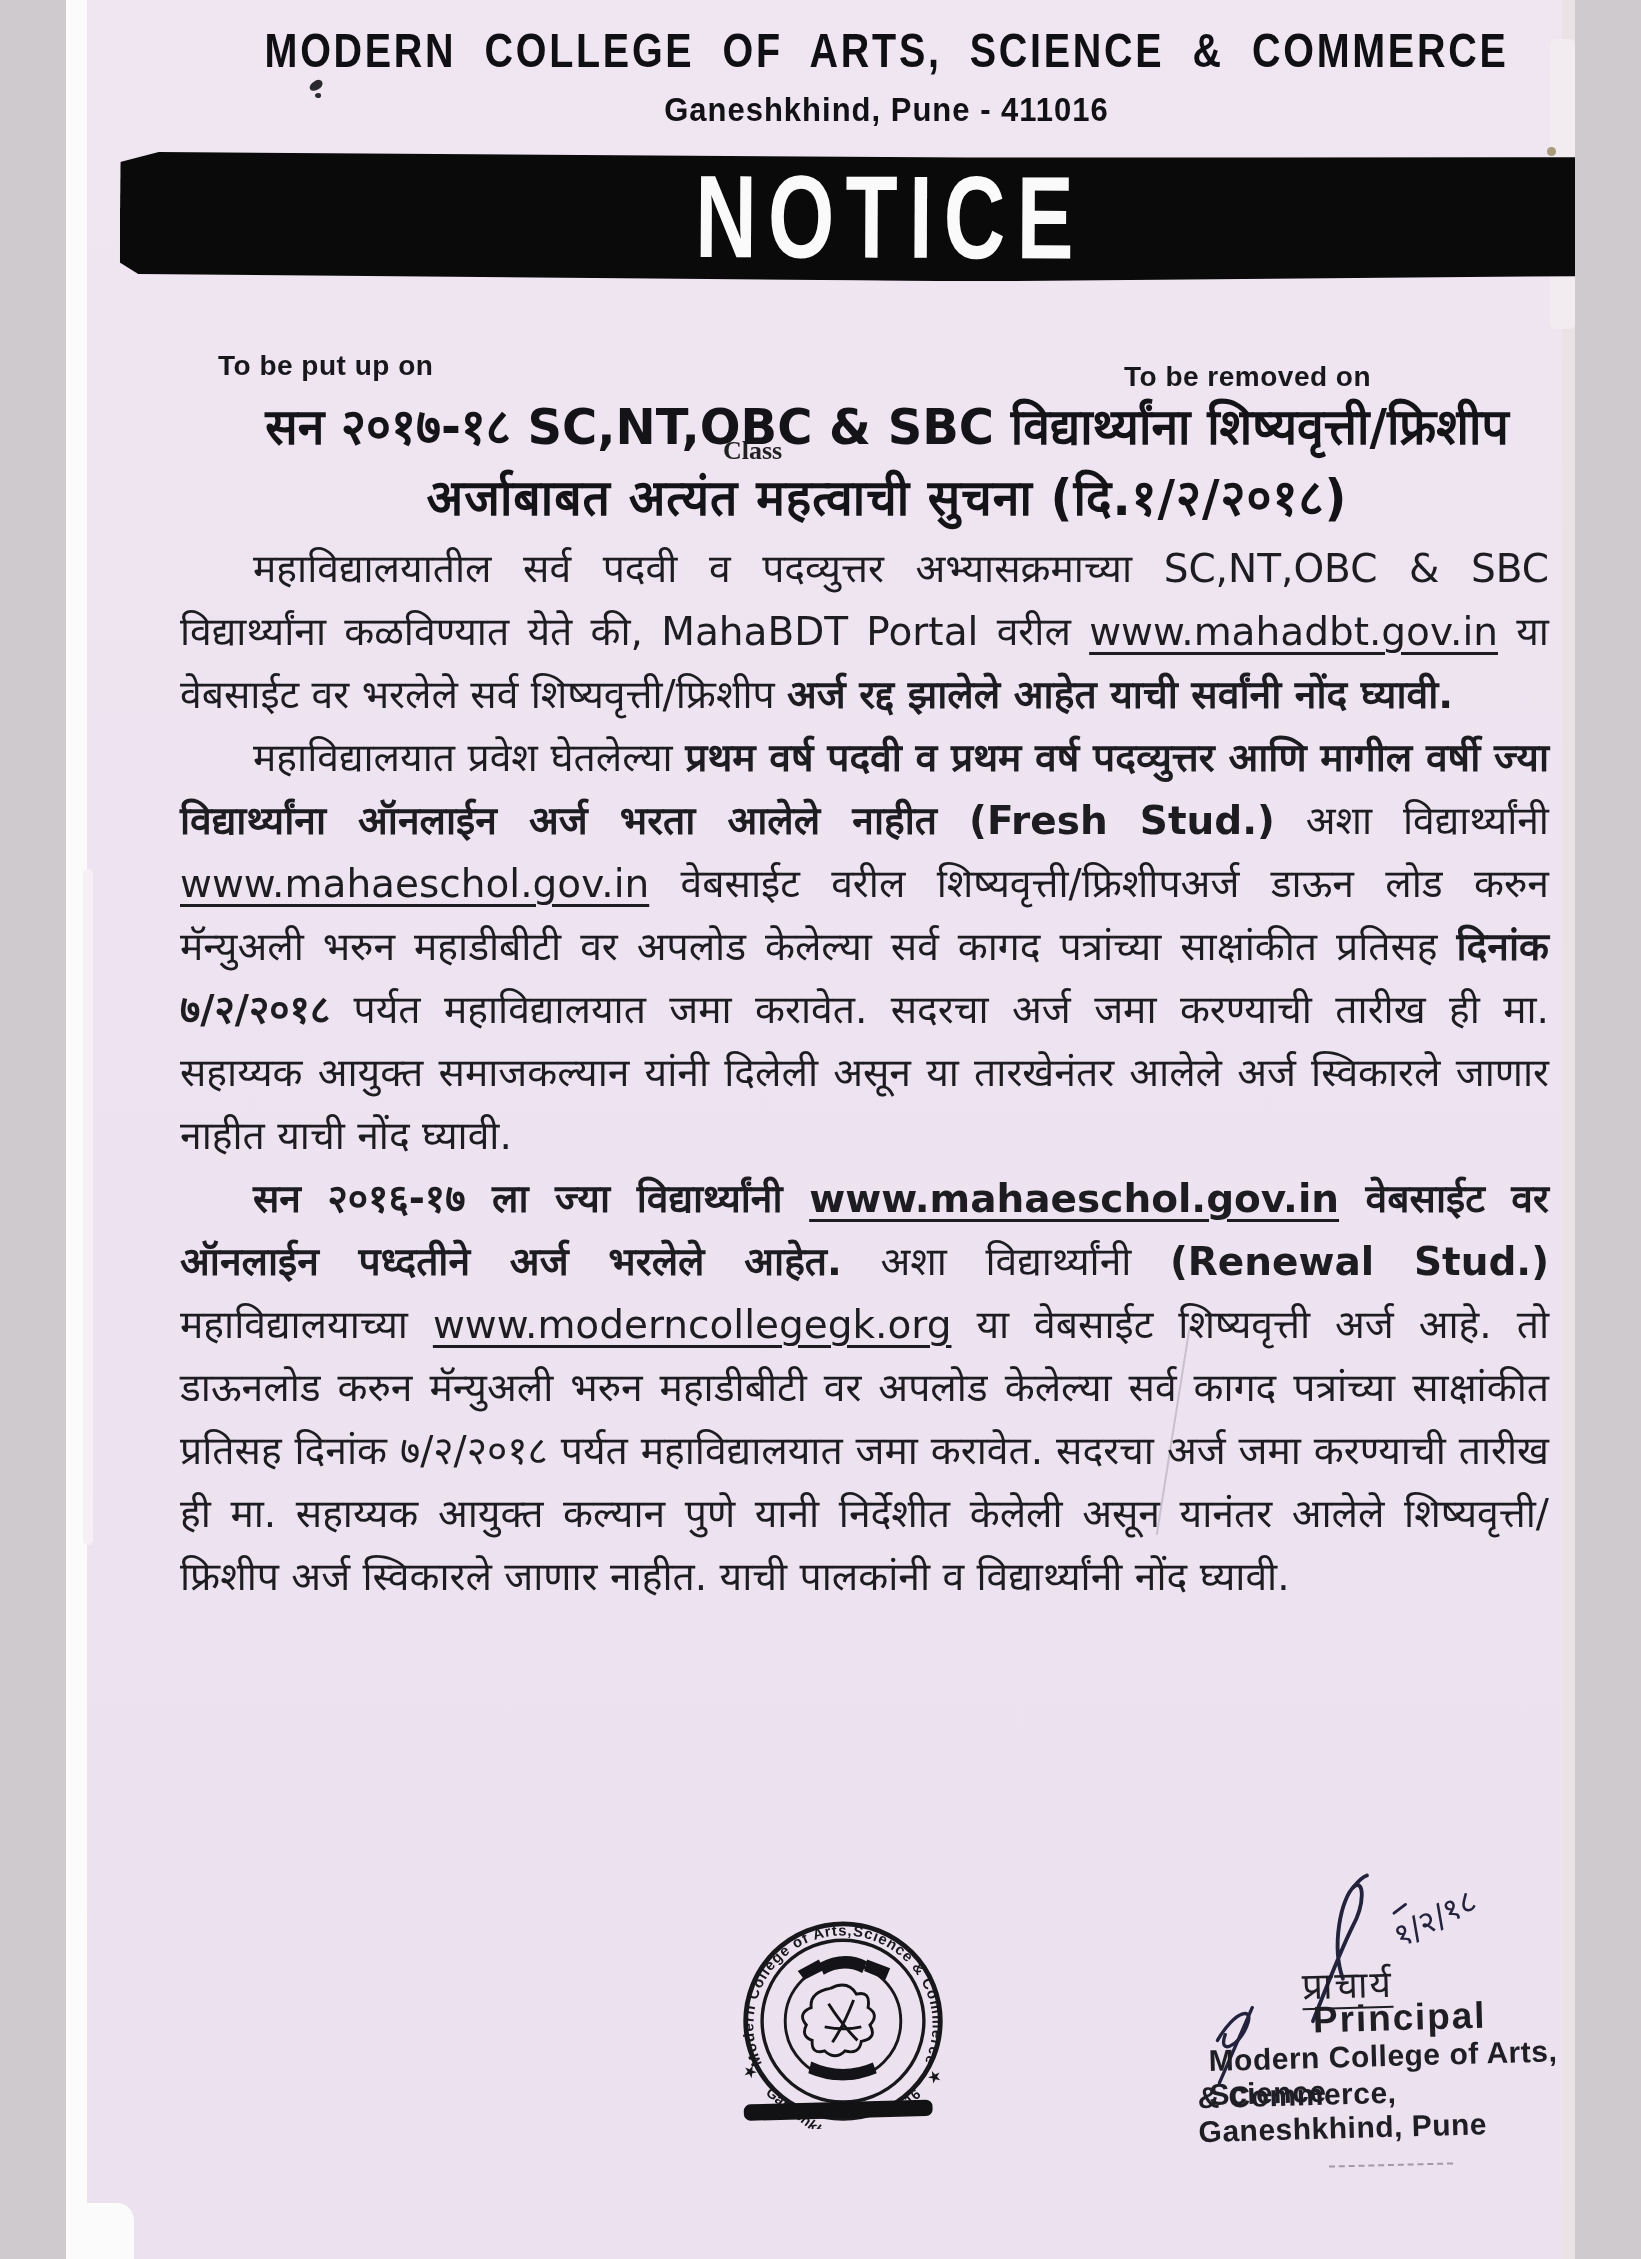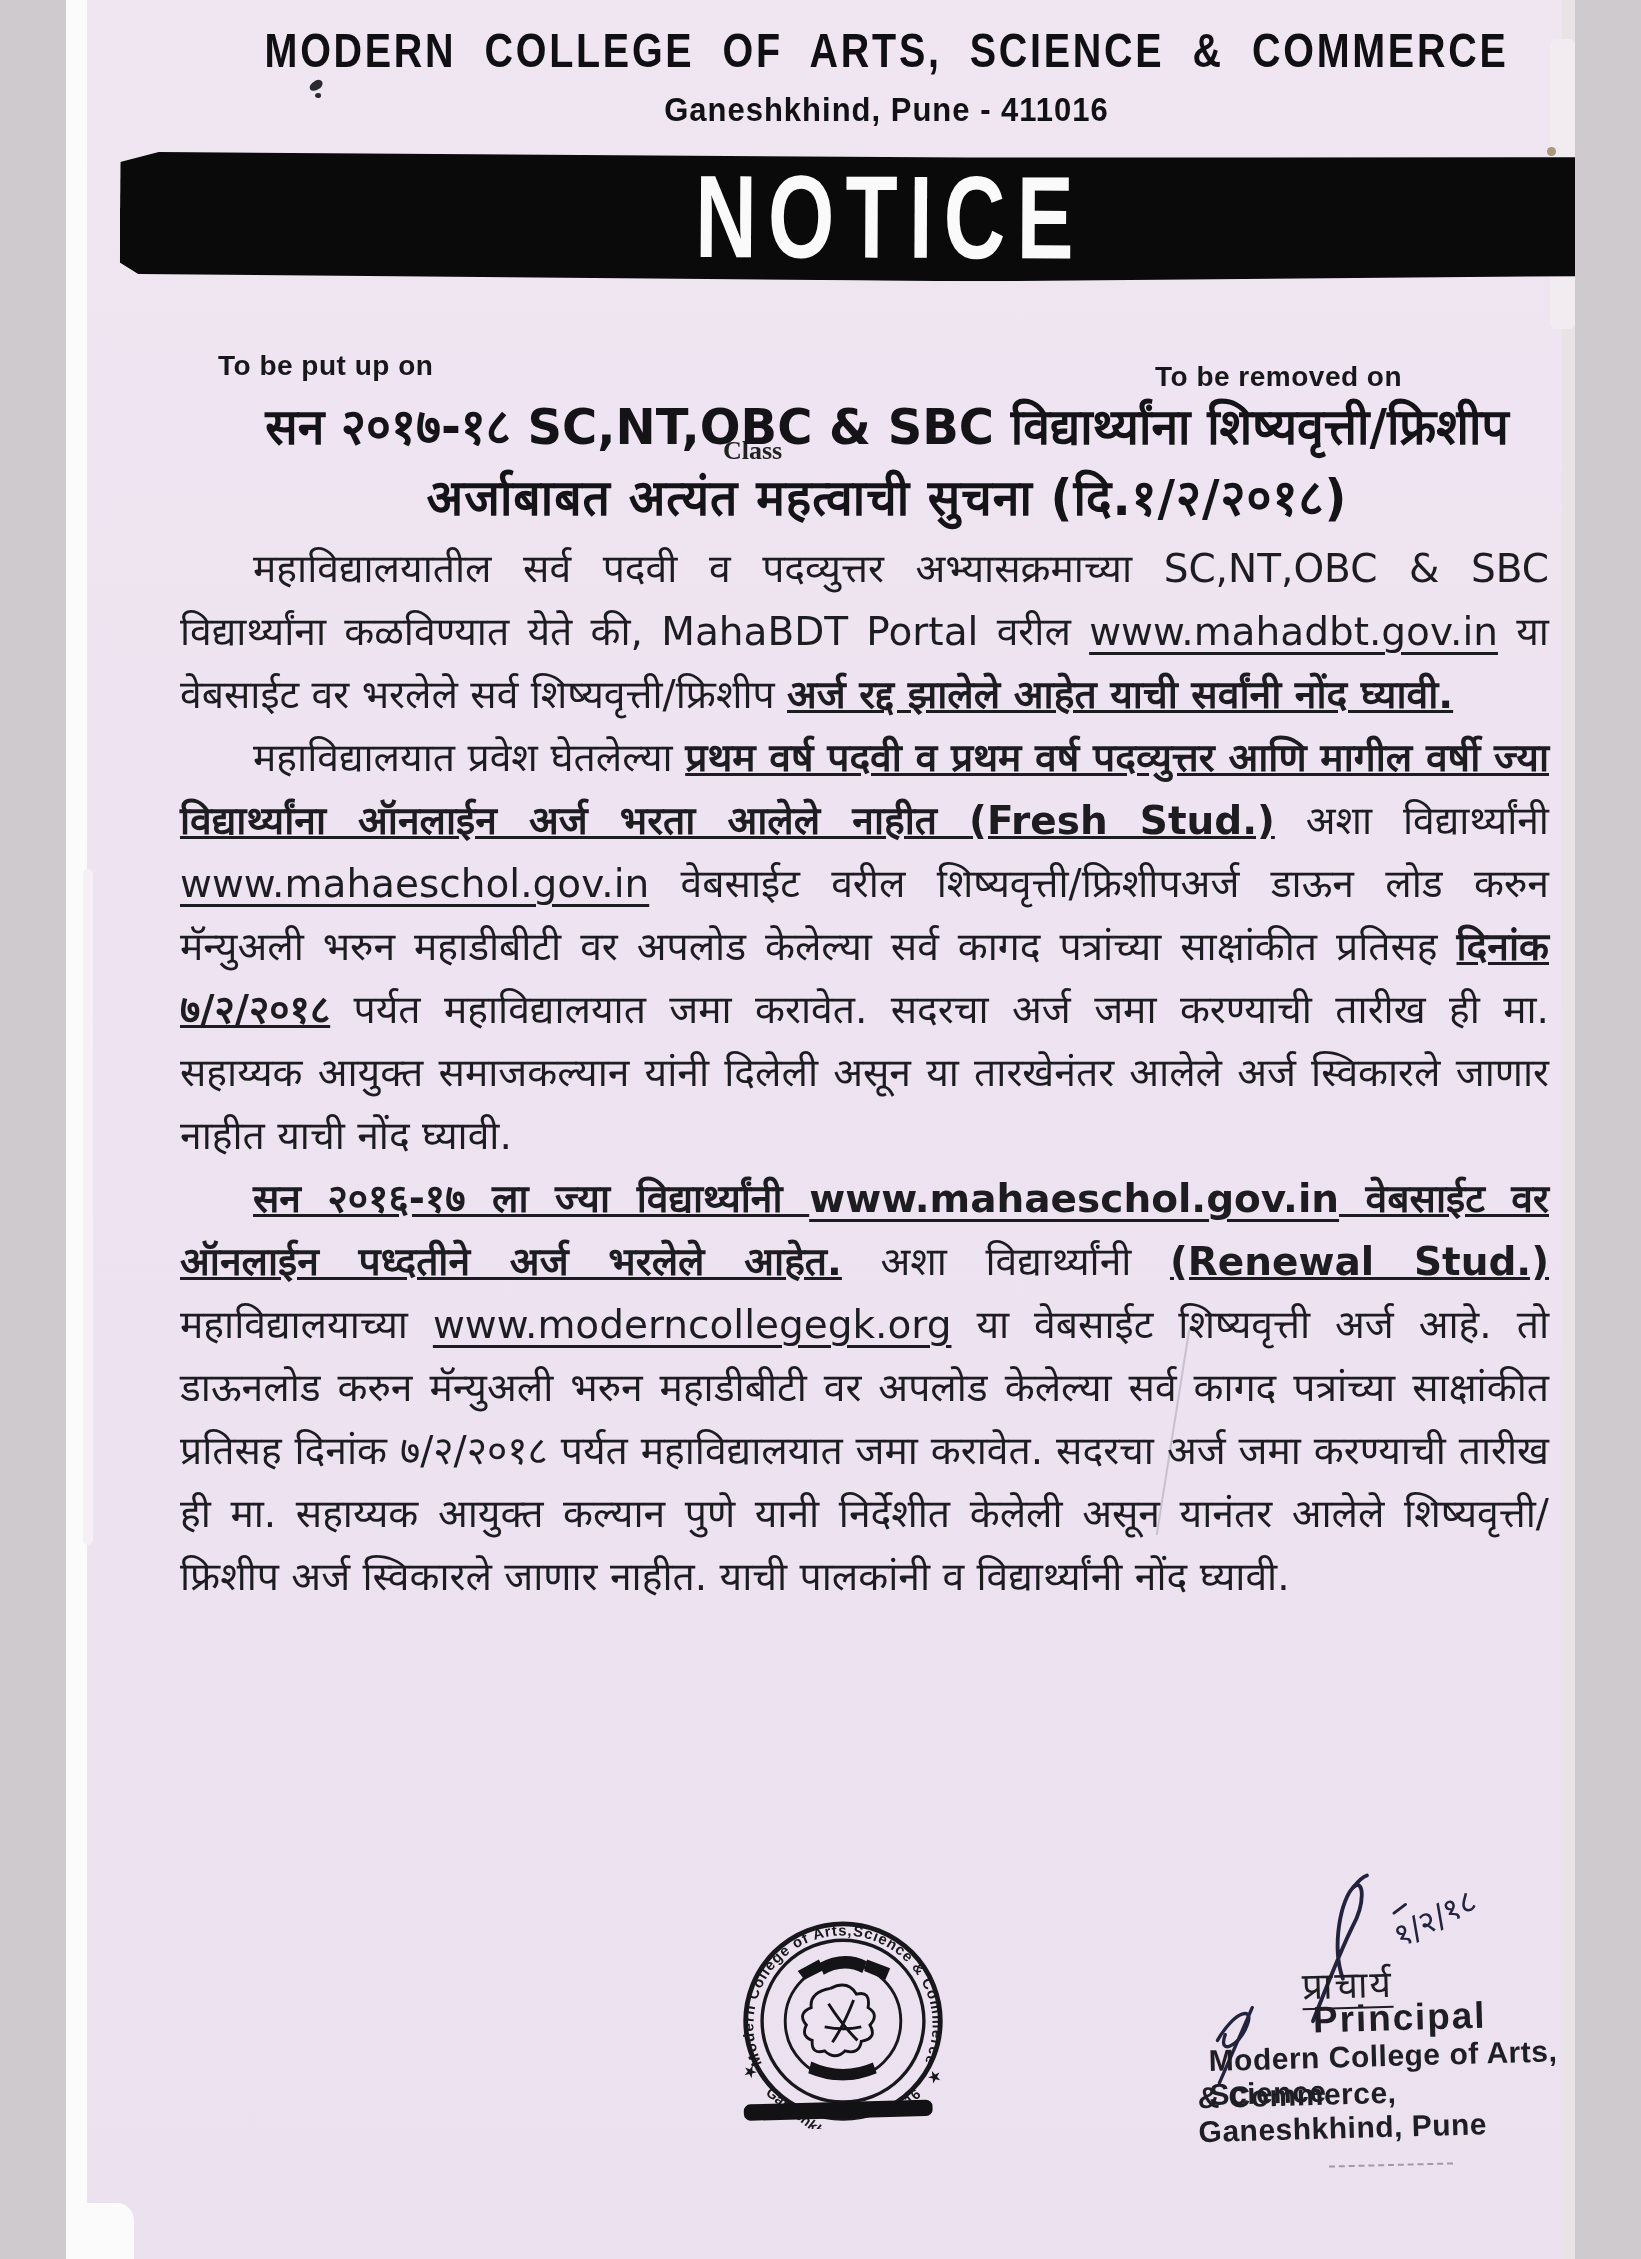--- a/index.html
+++ b/index.html
@@ -50,38 +50,38 @@
     font-family:"Liberation Sans",sans-serif;font-weight:bold;
     font-size:89px;letter-spacing:11.6px;color:#fbfafb;
     transform:scale(.96,1.32);
   }
   
   .meta-label{
     position:absolute;font-family:"Liberation Sans",sans-serif;
     font-size:28px;font-weight:600;color:#18181c;letter-spacing:0.5px;margin-left:17px;
   }
   .put-up{left:135px;top:350px;}
-  .removed{left:1072px;top:361px;}
+  .removed{left:1041px;top:361px;}
   .class-overlay{
     position:absolute;left:657px;top:436px;
     font-family:Liberation Serif, serif;font-size:26px;font-weight:600;color:#222;
   }
   
   .title{position:absolute;left:39px;top:394px;width:1564px;text-align:center;
     font-weight:bold;font-size:48px;line-height:68px;color:#141418;
     transform:scaleY(1.04);}
   .title .t2{letter-spacing:1px;}
   
   .article{
     position:absolute;left:114px;top:537px;width:1369px;
     font-size:39px;line-height:63px;color:#1c1c21;
     text-align:justify;
   }
   .para{margin:0;text-indent:73px;}
-  .para .b{font-weight:bold;text-decoration:underline;}
+  .para .b{font-weight:bold;}
   .para .u{text-decoration:underline;text-decoration-thickness:2.9px;text-underline-offset:6.8px;}
   .para .lat{font-family:"DejaVu Sans",sans-serif;}
   
   .seal{position:absolute;left:670px;top:1919px;width:214px;height:210px;}
   
   .sig-svg{position:absolute;left:1130px;top:1863px;width:367px;height:270px;}
   .stamp{position:absolute;color:#1e1e24;transform:rotate(-1.6deg);}
   .pracharya{
     left:1236px;top:1966px;font-size:37px;line-height:39px;
     border-bottom:2.9px solid #1e1e24;padding-bottom:1.9px;letter-spacing:1.9px;

